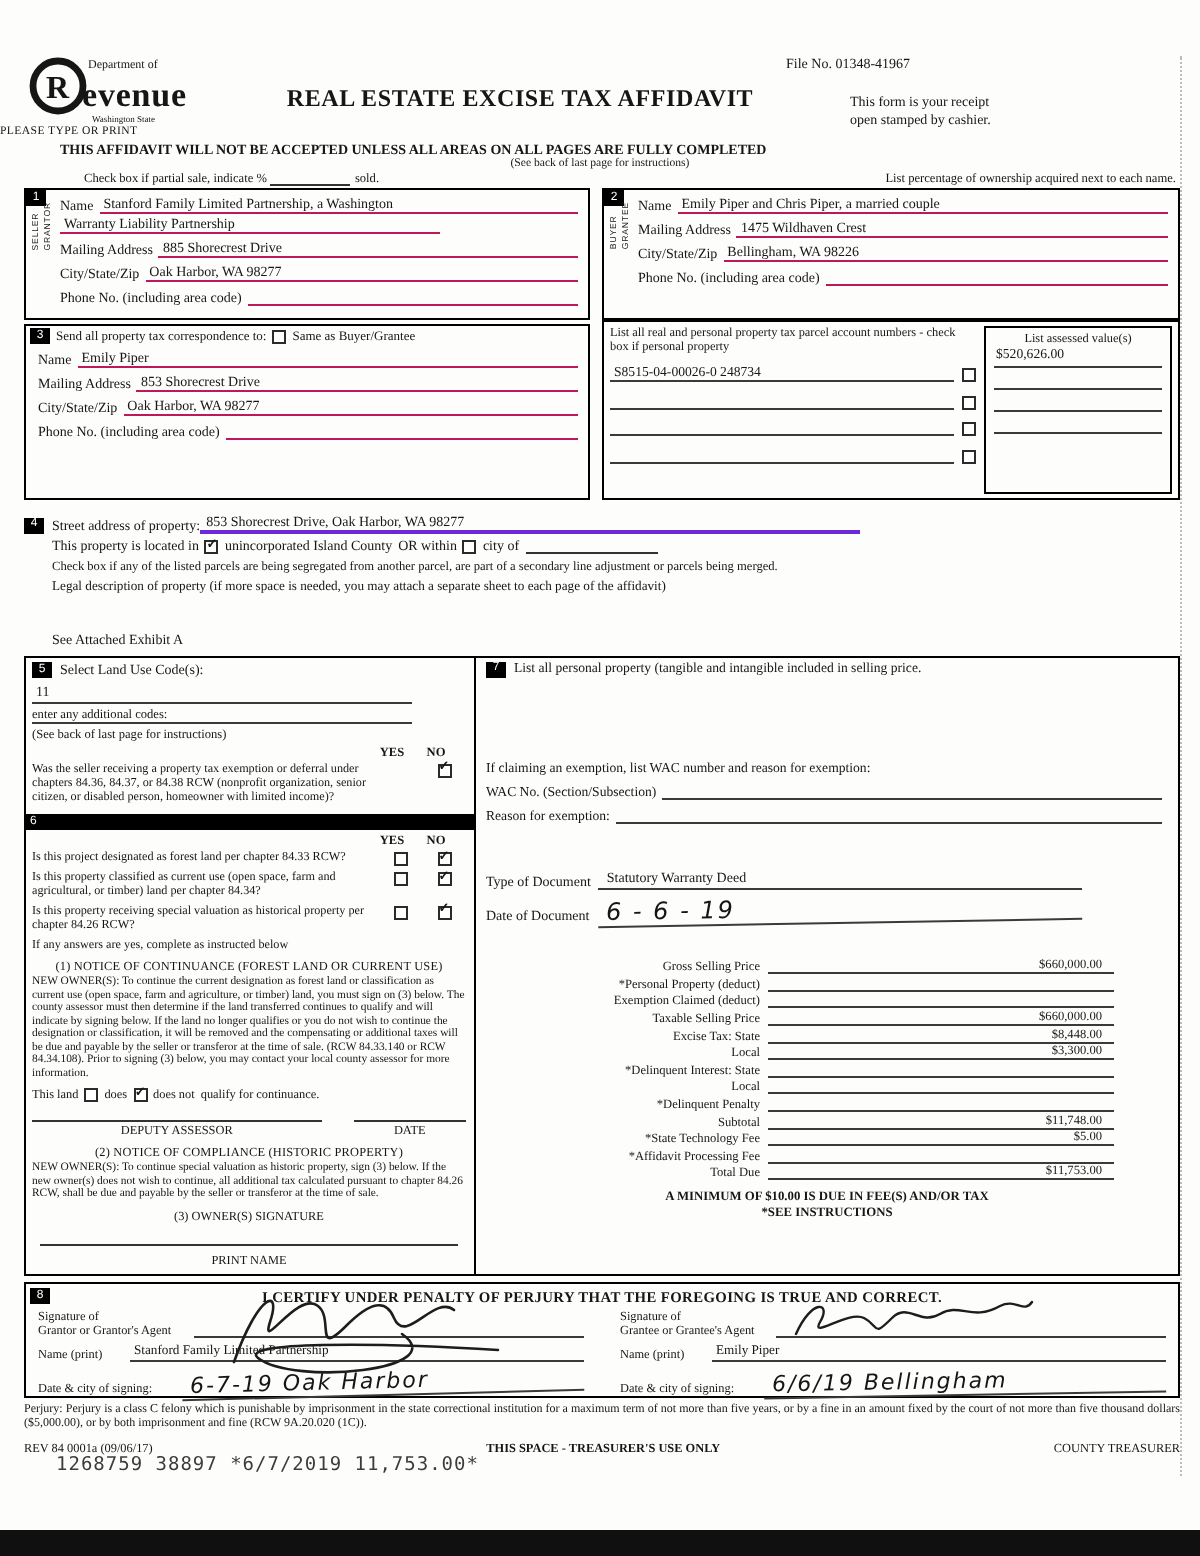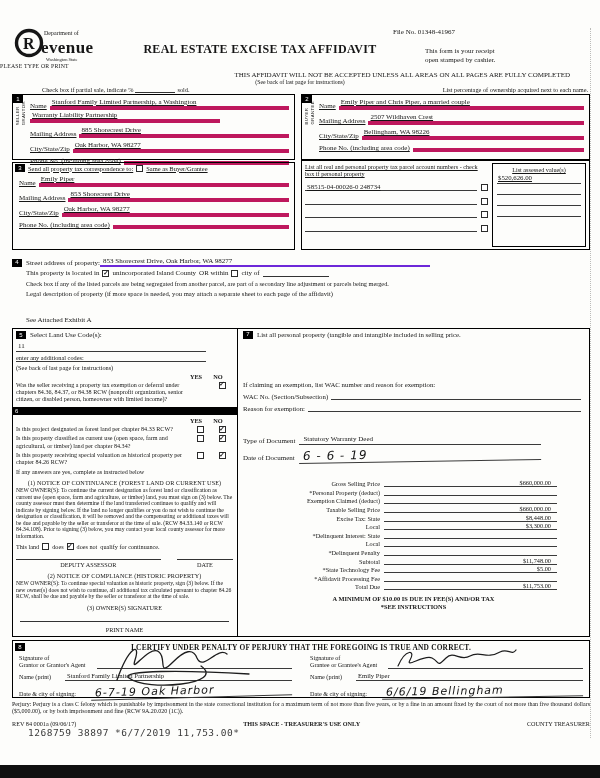--- a/index.html
+++ b/index.html
@@ -21,40 +21,40 @@
   .logo { position:absolute; top:28px; left:14px; width:120px; }
   .logo-row { display:flex; align-items:flex-end; }
   .logo-dept { position:absolute; top:2px; left:30px; font-size:6px; }
   .logo-name { font-size:17px; font-weight:bold; letter-spacing:.4px; margin-left:-3px; }
   .logo-state { font-size:4.5px; margin-left:32px; margin-top:-1px; }
   .title-block { position:absolute; top:42px; left:130px; width:260px; text-align:center; }
   .title { font-size:12px; font-weight:bold; letter-spacing:.3px; }
   .chapter { font-size:7.5px; font-weight:bold; margin-top:1px; }
   .receipt-note { position:absolute; top:47px; left:425px; width:105px; font-size:7px; line-height:1.25; }
   .please-type { position:absolute; top:63px; left:0px; font-size:5.8px; letter-spacing:.2px; }
-  .warning { position:absolute; top:71px; left:30px; right:30px; text-align:right;
-    font-size:7px; font-weight:normal; }
+  .warning { position:absolute; top:71px; left:30px; right:30px; text-align:left;
+    font-size:7px; font-weight:bold; }
   .see-back-hdr { position:absolute; top:79px; left:0; right:0; text-align:center; font-size:5.8px; }
   .partial-row { position:absolute; top:86px; left:42px; right:12px; font-size:6.3px;
     display:flex; justify-content:space-between; align-items:flex-end; }
   .partial-left { display:flex; align-items:flex-end; gap:2px; }
   .blank { display:inline-block; border-bottom:1px solid #333; height:7px; }
 
   
   .badge { display:inline-flex; align-items:center; justify-content:center; flex:none;
     background:#000; color:#fff; width:10px; height:8px; font-size:6px;
     font-family:"Liberation Sans", sans-serif; }
-  .box { border:1.3px solid #000; position:relative; background:transparent;text-decoration:underline; }
+  .box { border:1.3px solid #000; position:relative; background:transparent; }
   .cb { display:inline-flex; align-items:center; justify-content:center; flex:none;
     width:7px; height:7px; border:1px solid #2b2b2b; font-size:6.5px; line-height:1;
     background:#fff; vertical-align:middle; }
   .cb span { margin-top:-1px; font-weight:bold; }
   .fr { display:flex; align-items:flex-end; margin-top:3px; font-size:7px; line-height:1.15; }
   .fr .lbl { white-space:nowrap; margin-right:3px; }
-  .fr .val { flex:1; border-bottom:4px solid #be185d; padding:0 2px; min-height:9px; font-size:7px; }
+  .fr .val { flex:1; border-bottom:1px solid #be185d; padding:0 2px; min-height:9px; font-size:7px; }
   .side { position:absolute; left:2px; top:6px; display:flex; gap:1px; }
   .side span { writing-mode:vertical-rl; transform:rotate(180deg); font-size:4.3px;
     font-family:"Liberation Sans", sans-serif; letter-spacing:.4px; }
 
   .form { position:absolute; top:94px; left:12px; right:10px; }
   .rowflex { display:flex; gap:6px; }
   .party-box { width:283px; height:66px; padding:2px 5px 2px 17px; }
   .party-box .corner { position:absolute; top:0; left:0; }
   .grow { flex:1; }
 
@@ -222,21 +222,21 @@
         <div class="side">
           <span>BUYER</span>
           <span>GRANTEE</span>
         </div>
         <div class="fr" style="margin-top:1px">
           <span class="lbl">Name</span>
           <span class="val">Emily Piper and Chris Piper, a married couple</span>
         </div>
         <div class="fr">
           <span class="lbl">Mailing Address</span>
-          <span class="val">2507 Wildhaven Crest</span>
+          <span class="val">1475 Wildhaven Crest</span>
         </div>
         <div class="fr">
           <span class="lbl">City/State/Zip</span>
           <span class="val">Bellingham, WA 98226</span>
         </div>
         <div class="fr">
           <span class="lbl">Phone No. (including area code)</span>
           <span class="val"></span>
         </div>
       </div>

